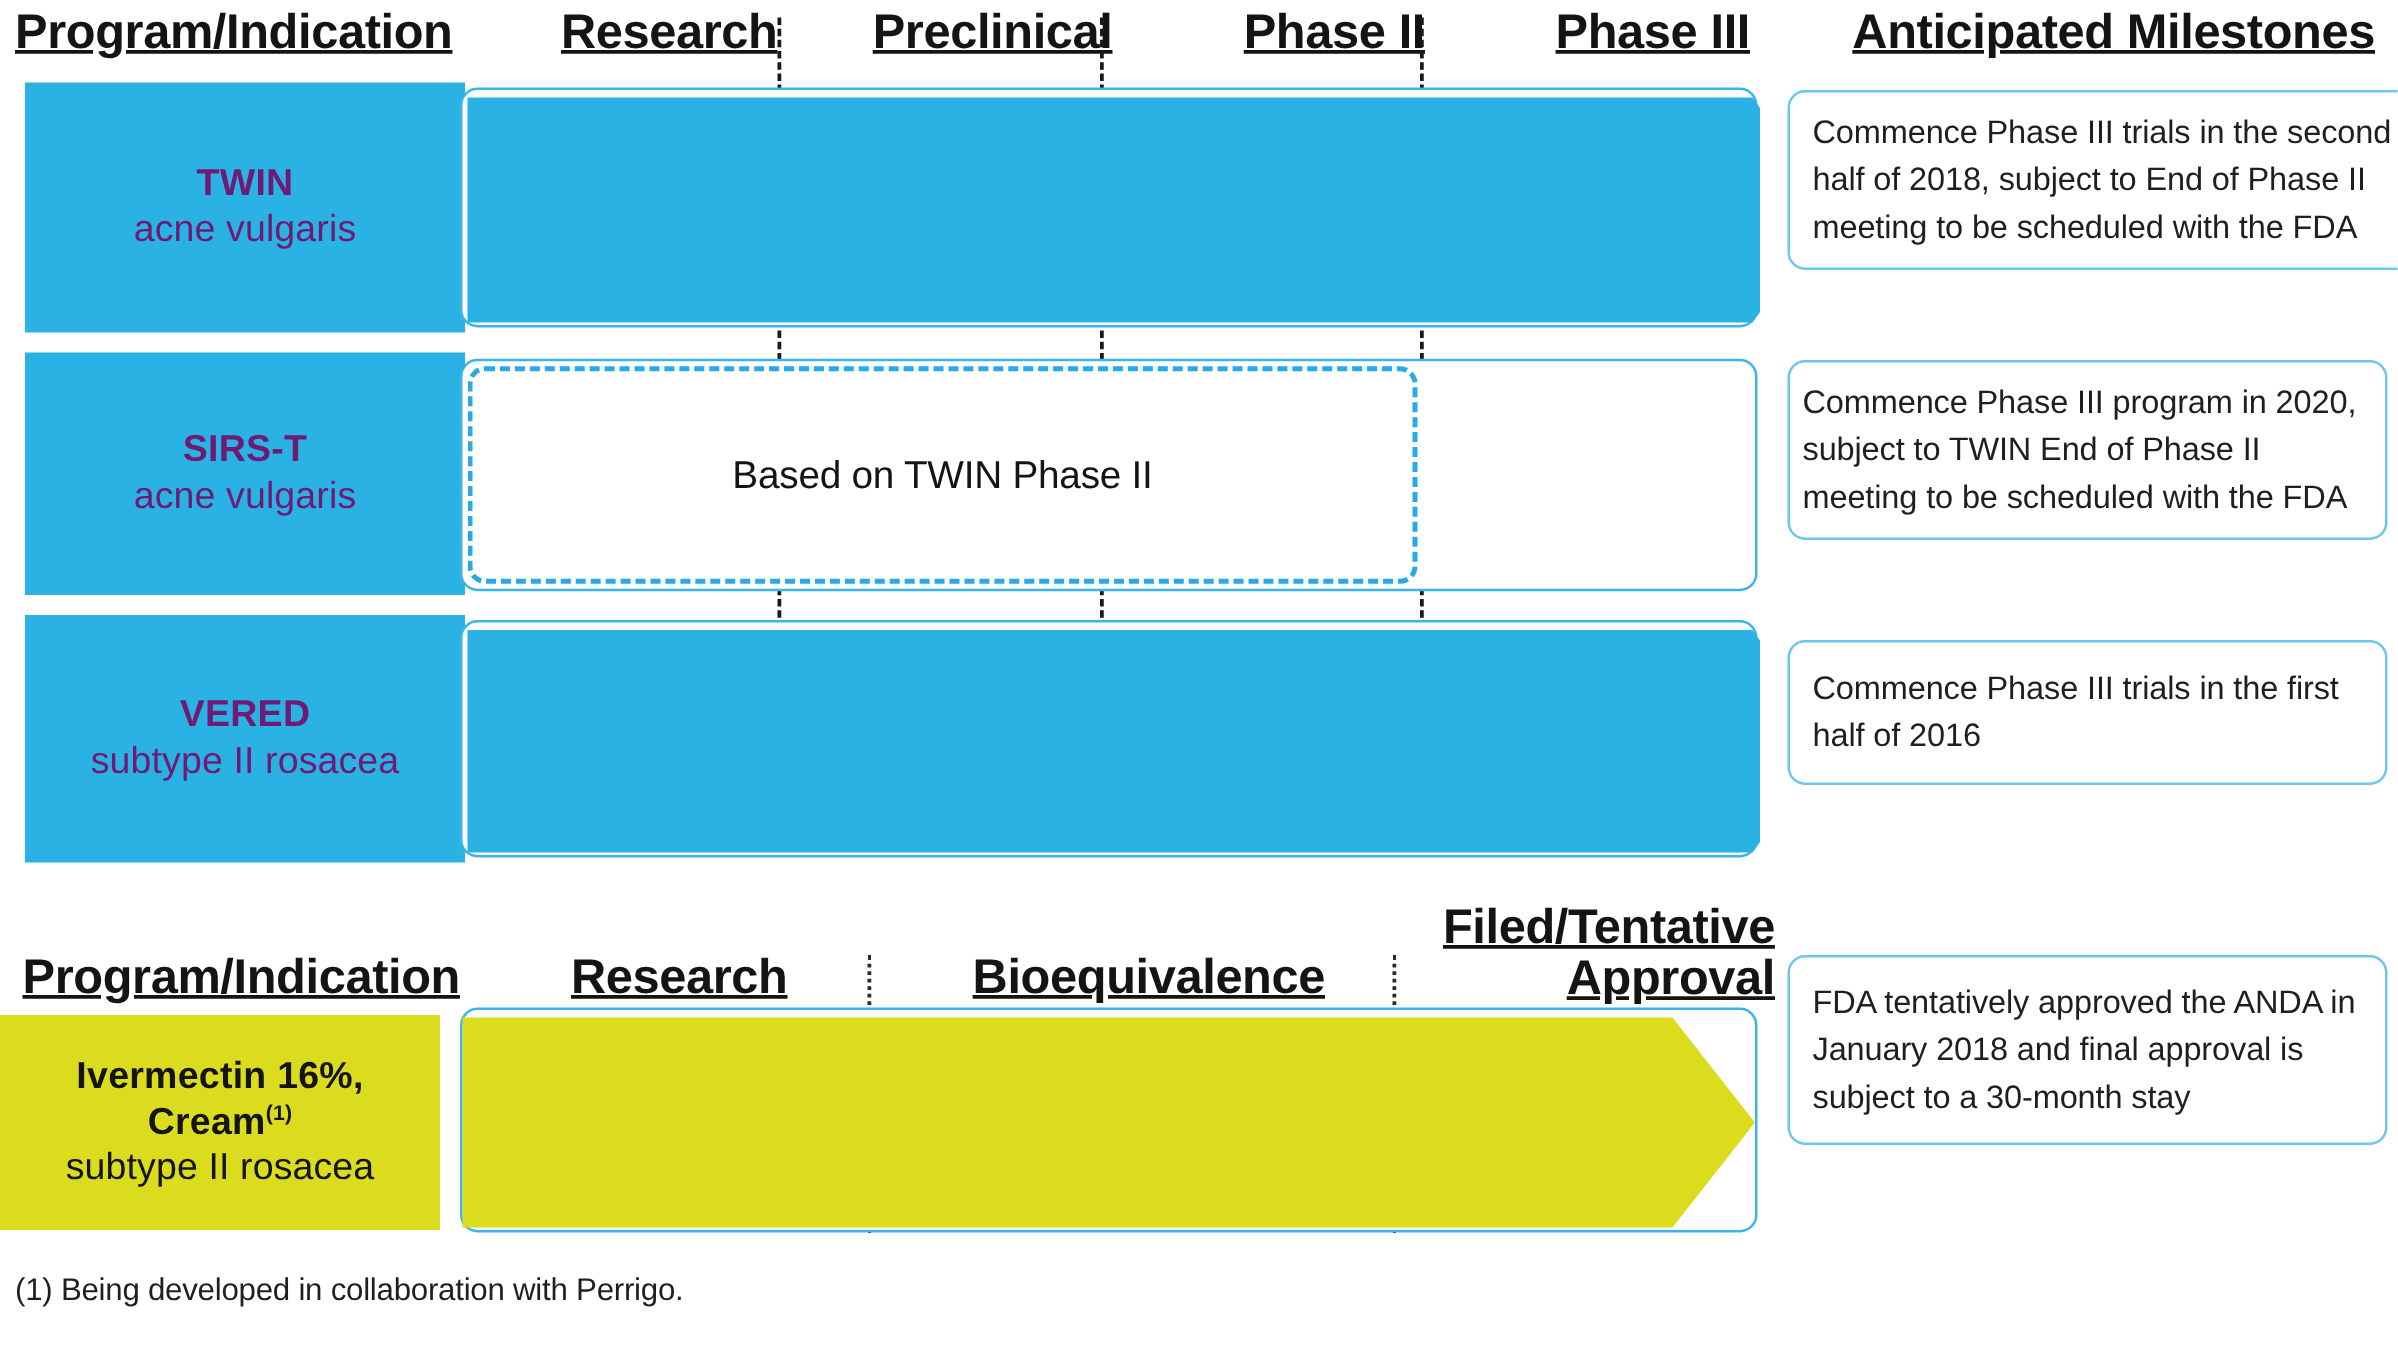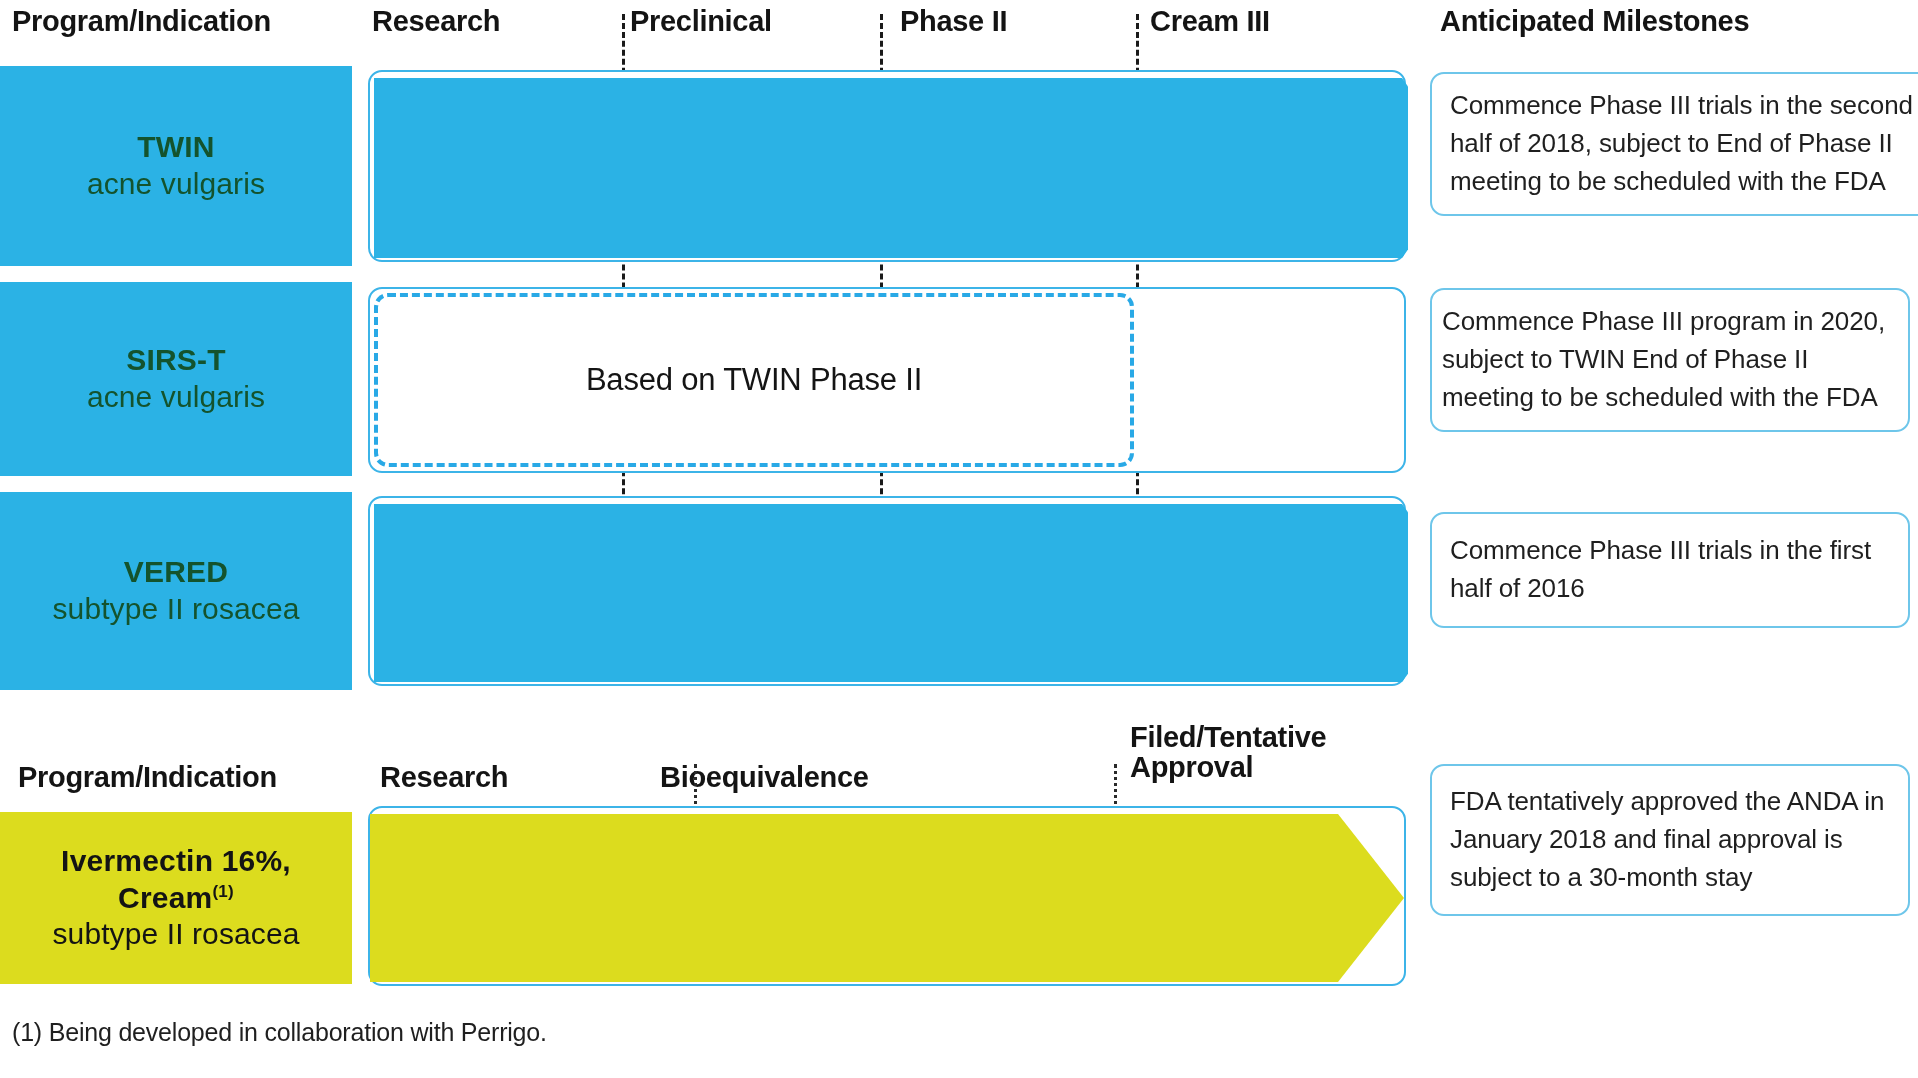--- a/index.html
+++ b/index.html
@@ -13,42 +13,44 @@
     font-family: "Liberation Sans", sans-serif;
     color: #1a1a1a;
     position: relative;
     overflow: hidden;
   }
 
   
   .col-head {
     position: absolute;
     font-weight: bold;
-    font-size: 29px;
+    font-size: 39px;
     color: #141414;
-    text-align: left;
+    text-align: right;
     letter-spacing: -0.3px;
     line-height: 1.05;
     white-space: pre-line;
+    text-decoration: underline;
   }
 
   
   .prog-box {
     position: absolute;
     left: 0;
     display: flex;
     flex-direction: column;
     align-items: center;
     justify-content: center;
     text-align: center;
     line-height: 1.22;
   }
   .prog-box.blue {
     background: #2bb2e5;
-    color: #14532d;
+    color: #701a75;
+    margin-left: 20px;
   }
   .prog-box.yellow {
     background: #dcdc1e;
     color: #141414;
   }
   .prog-name {
     font-weight: bold;
     font-size: 30px;
     letter-spacing: 0.2px;
   }
@@ -140,21 +142,21 @@
 <body>
 
 <div class="col-head" style="left:12px; top:6px; width:330px;">Program/Indication</div>
 
 <div class="col-head" style="left:372px; top:6px; width:250px;">Research</div>
 
 <div class="col-head" style="left:630px; top:6px; width:260px;">Preclinical</div>
 
 <div class="col-head" style="left:900px; top:6px; width:240px;">Phase II</div>
 
-<div class="col-head" style="left:1150px; top:6px; width:250px;">Cream III</div>
+<div class="col-head" style="left:1150px; top:6px; width:250px;">Phase III</div>
 
 <div class="col-head" style="left:1440px; top:6px; width:460px;">Anticipated Milestones</div>
 
 <div class="divider" style="left:622px; top:14px; height:668px;"></div>
 <div class="divider" style="left:880px; top:14px; height:668px;"></div>
 <div class="divider" style="left:1136px; top:14px; height:668px;"></div>
 
 <div class="prog-box blue" style="top:66px; width:352px; height:200px;">
   <div class="prog-name">TWIN</div>
   <div class="prog-ind">acne vulgaris</div>

